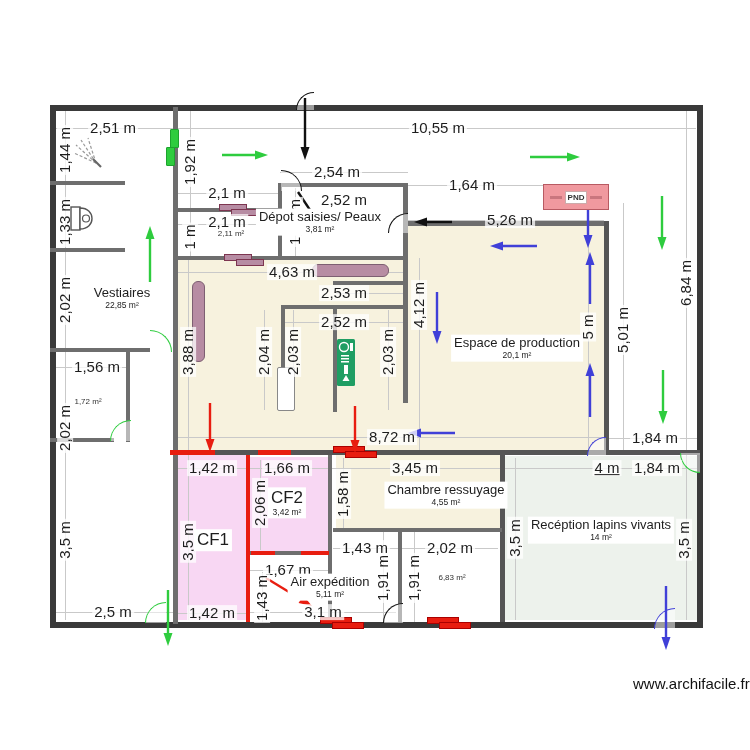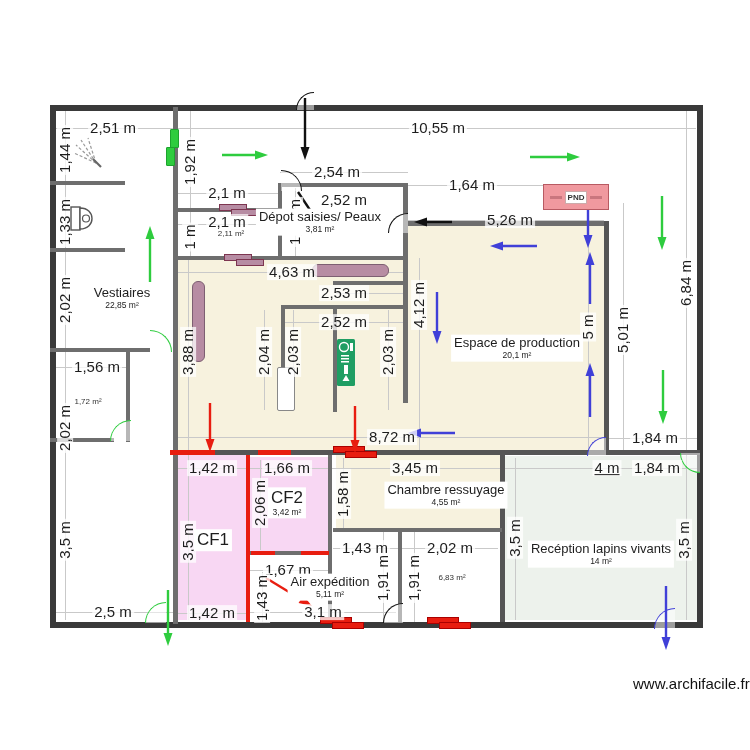--- a/index.html
+++ b/index.html
@@ -273,21 +273,21 @@
       <span class="a">3,42 m²</span>
     </div>
     <div class="room" style="left: 415px; top: 495px; margin-left: 31px;">
       <span class="t">Chambre ressuyage</span>
       <span class="a">4,55 m²</span>
     </div>
     <div class="room" style="left: 330px; top: 587px;">
       <span class="t">Air expédition</span>
       <span class="a">5,11 m²</span>
     </div>
-    <div class="room" style="left: 601px; top: 554px;">
+    <div class="room" style="left: 601px; top: 530px;">
       <span class="t">Recéption lapins vivants</span>
       <span class="a">14 m²</span>
     </div>
     <div style="position: absolute; left: 72px; top: 136px;"><svg width="32" height="34" viewBox="0 0 32 34">
         <g stroke="#9a9a9a" stroke-width="1.2" stroke-dasharray="3 2" fill="none">
           <line x1="24" y1="27" x2="4" y2="9"></line>
           <line x1="24" y1="27" x2="2" y2="17"></line>
           <line x1="24" y1="27" x2="9" y2="4"></line>
           <line x1="24" y1="27" x2="16" y2="2"></line>
         </g>

